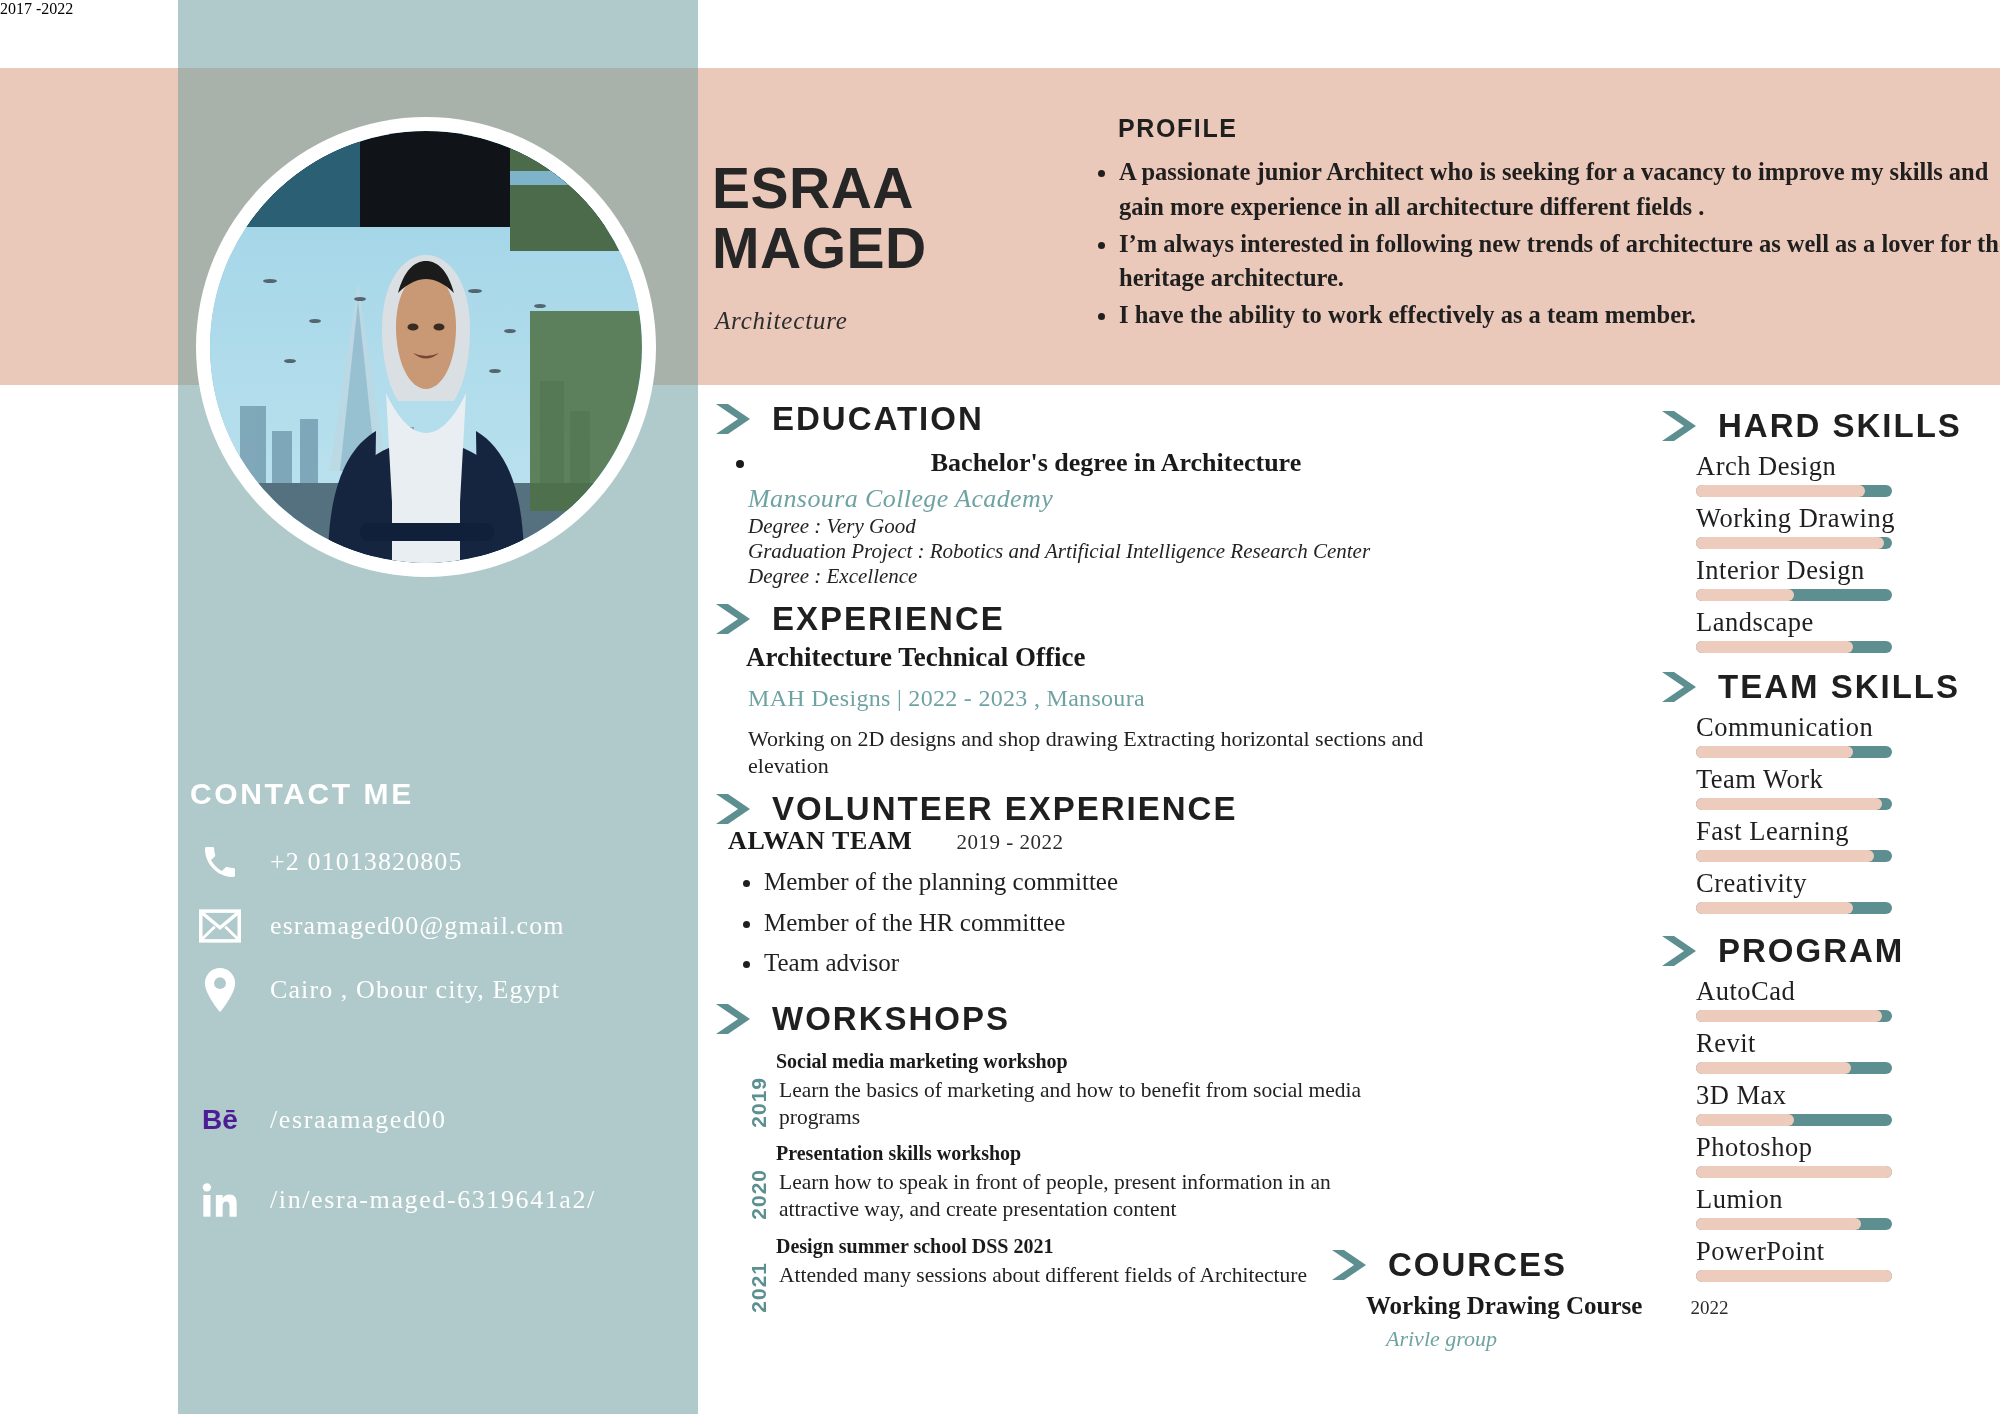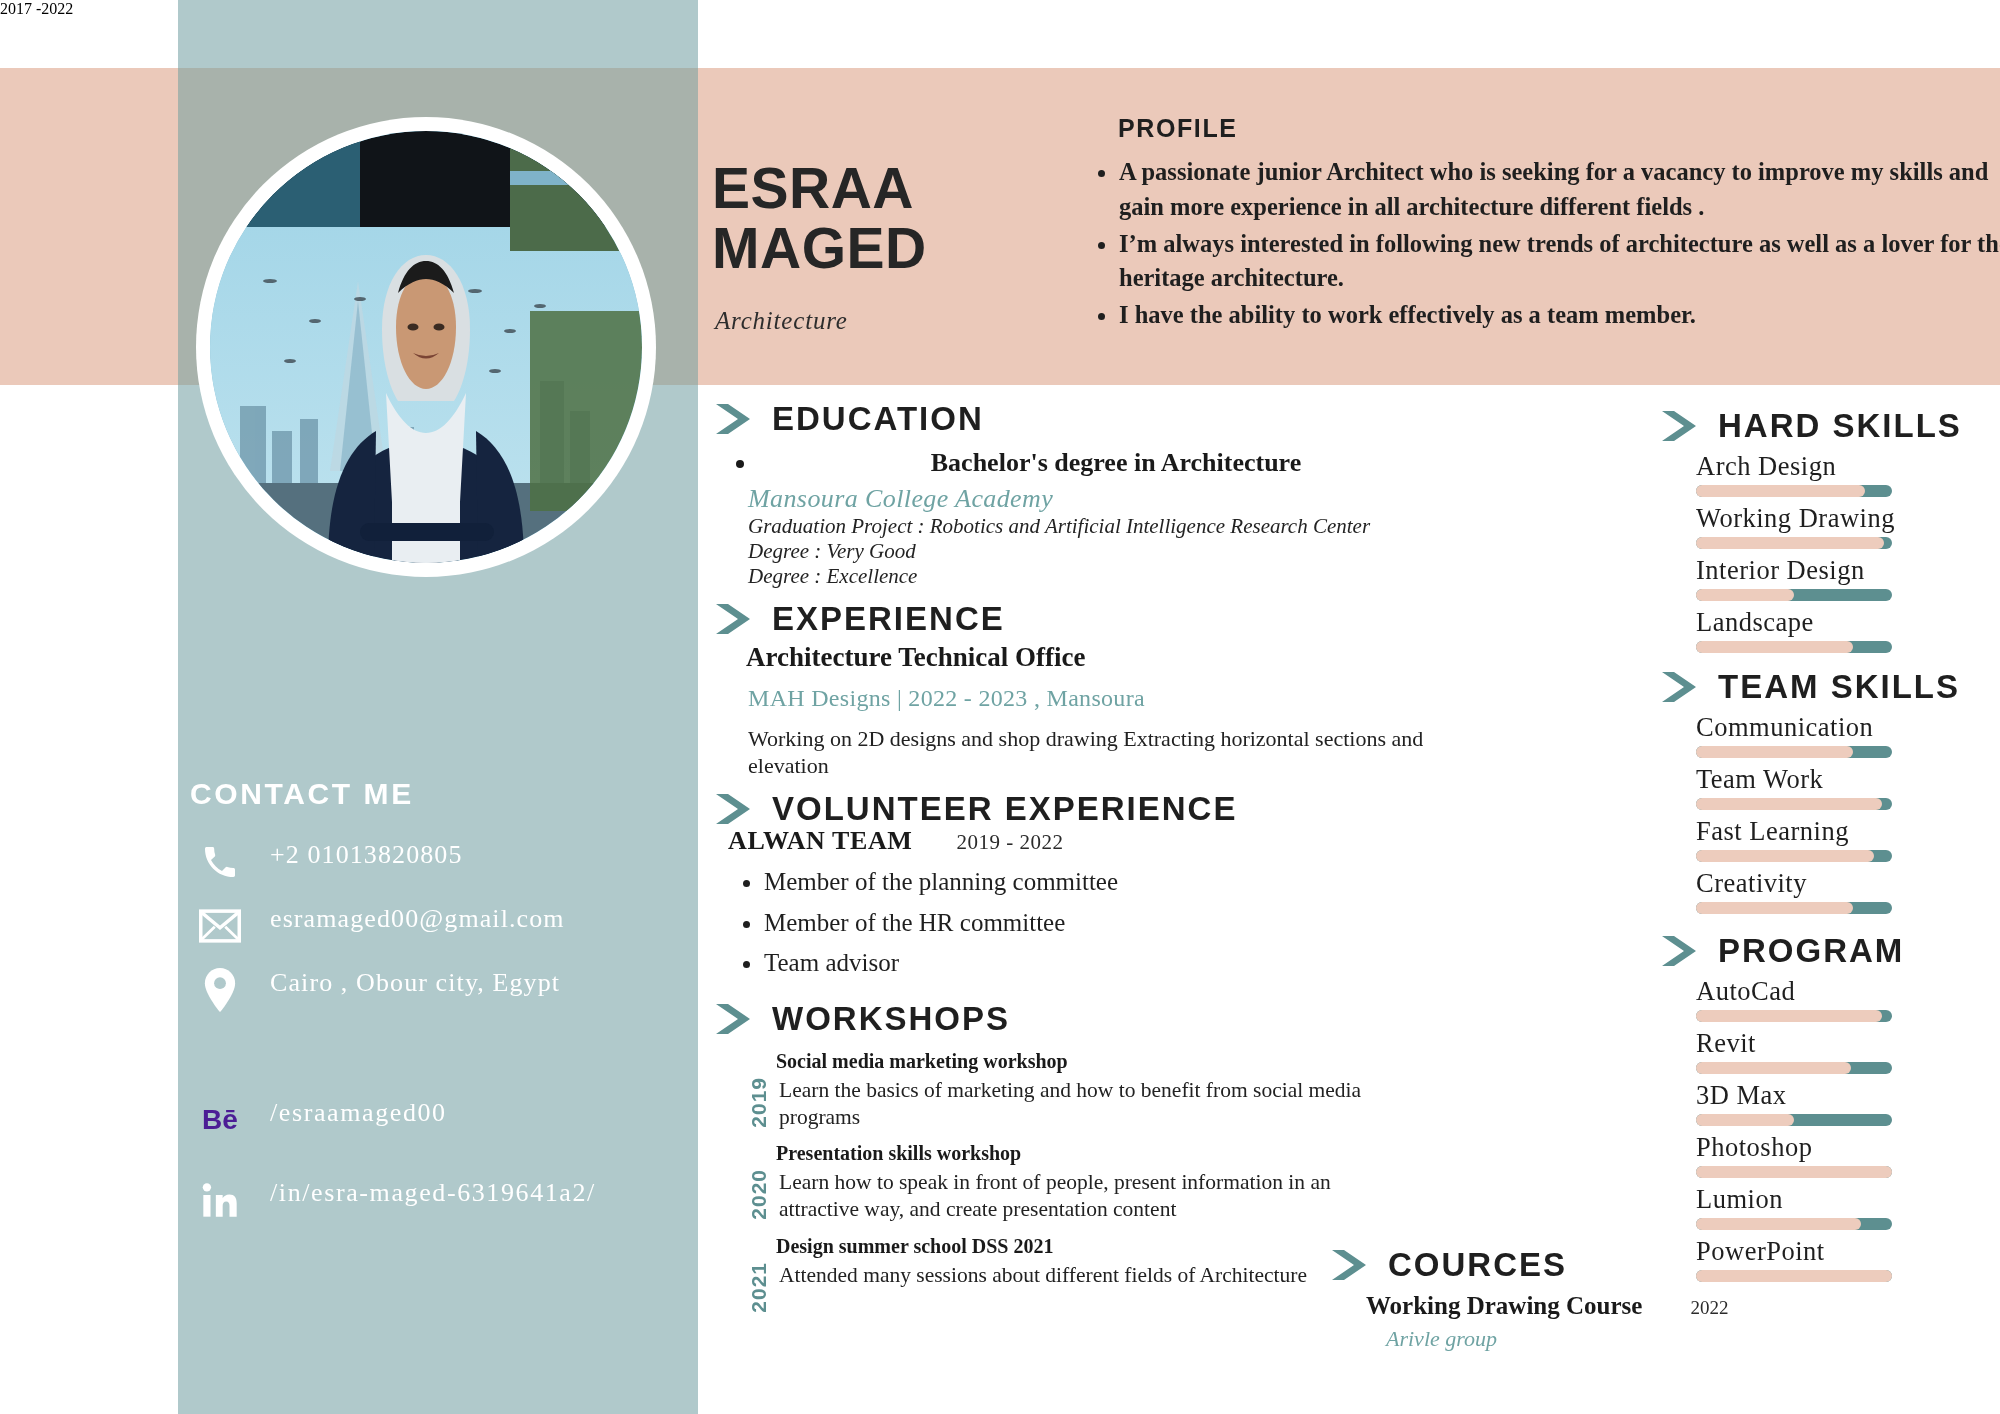--- a/index.html
+++ b/index.html
@@ -75,21 +75,21 @@
             margin-left:28px;}
   .ws-body{display:flex;align-items:flex-start;gap:10px;margin-top:4px;}
   .ws-year{writing-mode:vertical-rl;transform:rotate(180deg);font-family:"Liberation Sans",sans-serif;
            font-weight:700;font-size:21px;color:#5d8f90;letter-spacing:1px;flex:0 0 auto;
            line-height:1;padding-top:2px;}
   .ws-text{font-family:"Liberation Serif",serif;font-size:21.5px;color:#222;line-height:1.24;}
 
   
   .contact-head{position:absolute;left:190px;top:777px;font-family:"Liberation Sans",sans-serif;
                 font-weight:700;font-size:30px;letter-spacing:2.6px;color:#ffffff;}
-  .crow{position:absolute;display:flex;align-items:flex-start;gap:28px;}
+  .crow{position:absolute;display:flex;align-items:center;gap:28px;}
   .cicon{flex:0 0 auto;width:44px;height:44px;display:flex;align-items:center;justify-content:center;}
   .ctext{font-family:"Liberation Serif",serif;font-size:26px;color:#ffffff;letter-spacing:1.1px;}
   .ctext.mono{letter-spacing:1.6px;}
   .behance-mark{font-family:"Liberation Sans",sans-serif;font-weight:700;font-size:28px;
                 color:#4c1d95;line-height:1;}
 
   
   .rcol{position:absolute;left:1660px;width:330px;}
   .skill{margin-left:36px;margin-top:6px;}
   .skill-label{font-family:"Liberation Serif",serif;font-size:26.5px;color:#1f1f1f;letter-spacing:.5px;
@@ -188,22 +188,22 @@
     <div class="sec-head">
       <svg class="chev" viewBox="0 0 44 34">
         <path d="M2 2 L24 17 L2 32 L14 32 L36 17 L14 2 Z" fill="#5d8f90"></path>
       </svg>
       <span class="sec-title">EDUCATION</span>
     </div>
     <ul>
       <li>Bachelor's degree in Architecture</li>
     </ul>
     <div class="school">Mansoura College Academy</div>
+    <div class="line">Degree : Very Good</div>
     <div class="line">Graduation Project :  Robotics and Artificial Intelligence Research Center</div>
-    <div class="line">Degree : Very Good</div>
     <div class="line">Degree :  Excellence</div>
   </div>
   <div class="edu yrs">2017 -2022</div>
 
   <div class="sec exp">
     <div class="sec-head">
       <svg class="chev" viewBox="0 0 44 34">
         <path d="M2 2 L24 17 L2 32 L14 32 L36 17 L14 2 Z" fill="#5d8f90"></path>
       </svg>
       <span class="sec-title">EXPERIENCE</span>

